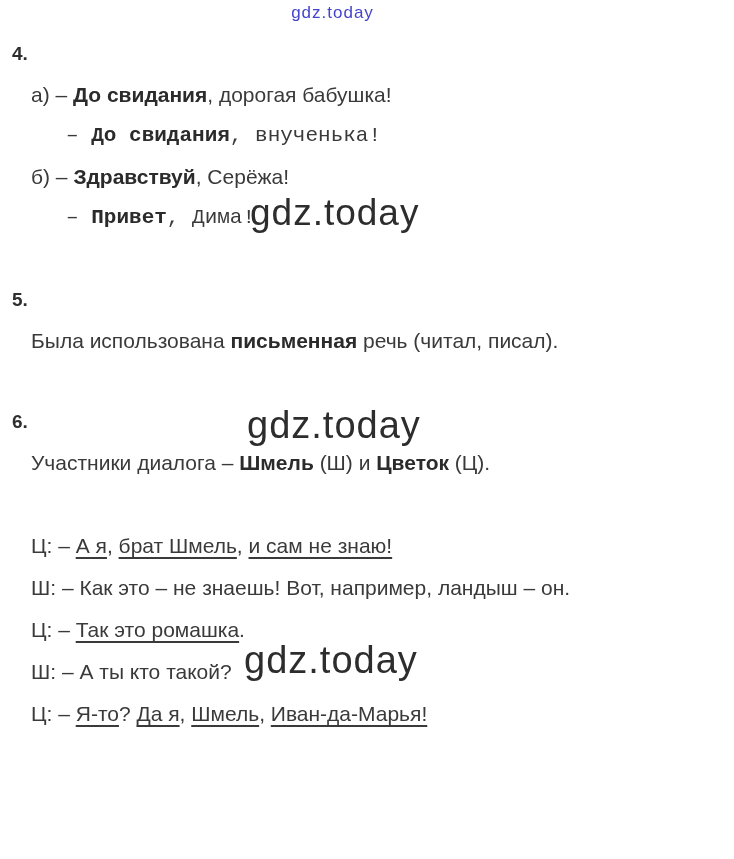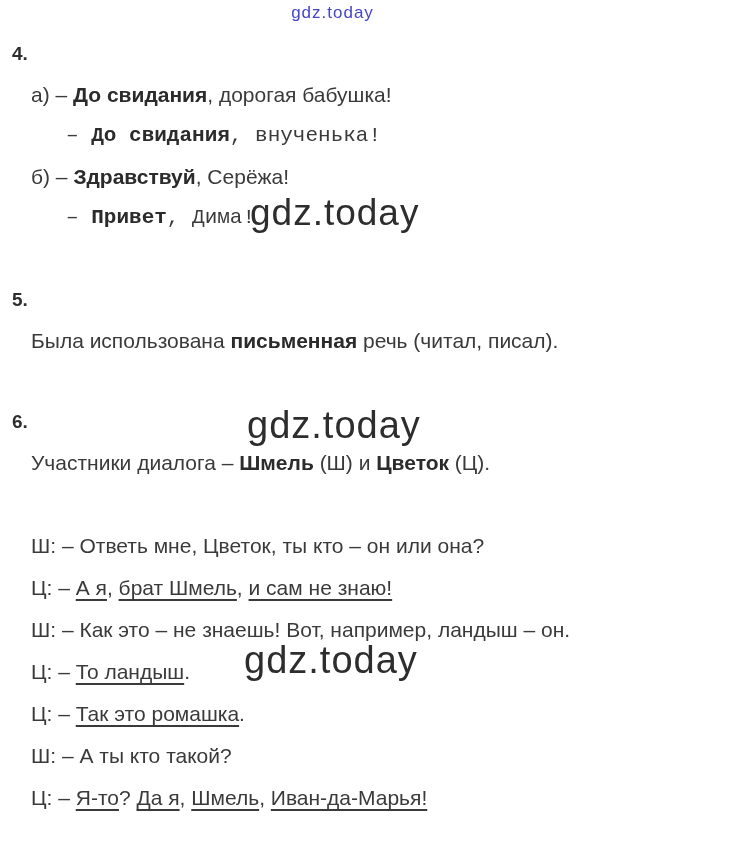--- a/index.html
+++ b/index.html
@@ -108,23 +108,21 @@
         <div class="line"><span>Была использована </span><span class="b">письменная</span><span> речь (читал, писал).</span></div>
       </div>
   </section>
 
   <section class="task task6">
     <div class="num">6.</div>
     <div class="lines">
         <div class="line"><span>Участники диалога – </span><span class="b">Шмель</span><span> (Ш) и </span><span class="b">Цветок</span><span> (Ц).</span></div>
       </div>
     <div class="lines dialog">
-        <div class="line"><span>Ш: – Ответь мне, Цветок, ты кто – он или она?</span></div>
         <div class="line"><span>Ц: – </span><span class="u">А я</span><span>, </span><span class="u">брат Шмель</span><span>, </span><span class="u">и сам не знаю!</span></div>
         <div class="line"><span>Ш: – Как это – не знаешь! Вот, например, ландыш – он.</span></div>
-        <div class="line"><span>Ц: – </span><span class="u">То ландыш</span><span>.</span></div>
         <div class="line"><span>Ц: – </span><span class="u">Так это ромашка</span><span>.</span></div>
         <div class="line"><span>Ш: – А ты кто такой?</span></div>
         <div class="line"><span>Ц: – </span><span class="u">Я-то</span><span>? </span><span class="u">Да я</span><span>, </span><span class="u">Шмель</span><span>, </span><span class="u">Иван-да-Марья!</span></div>
       </div>
   </section>
 
 </div>
 
 </body></html>

